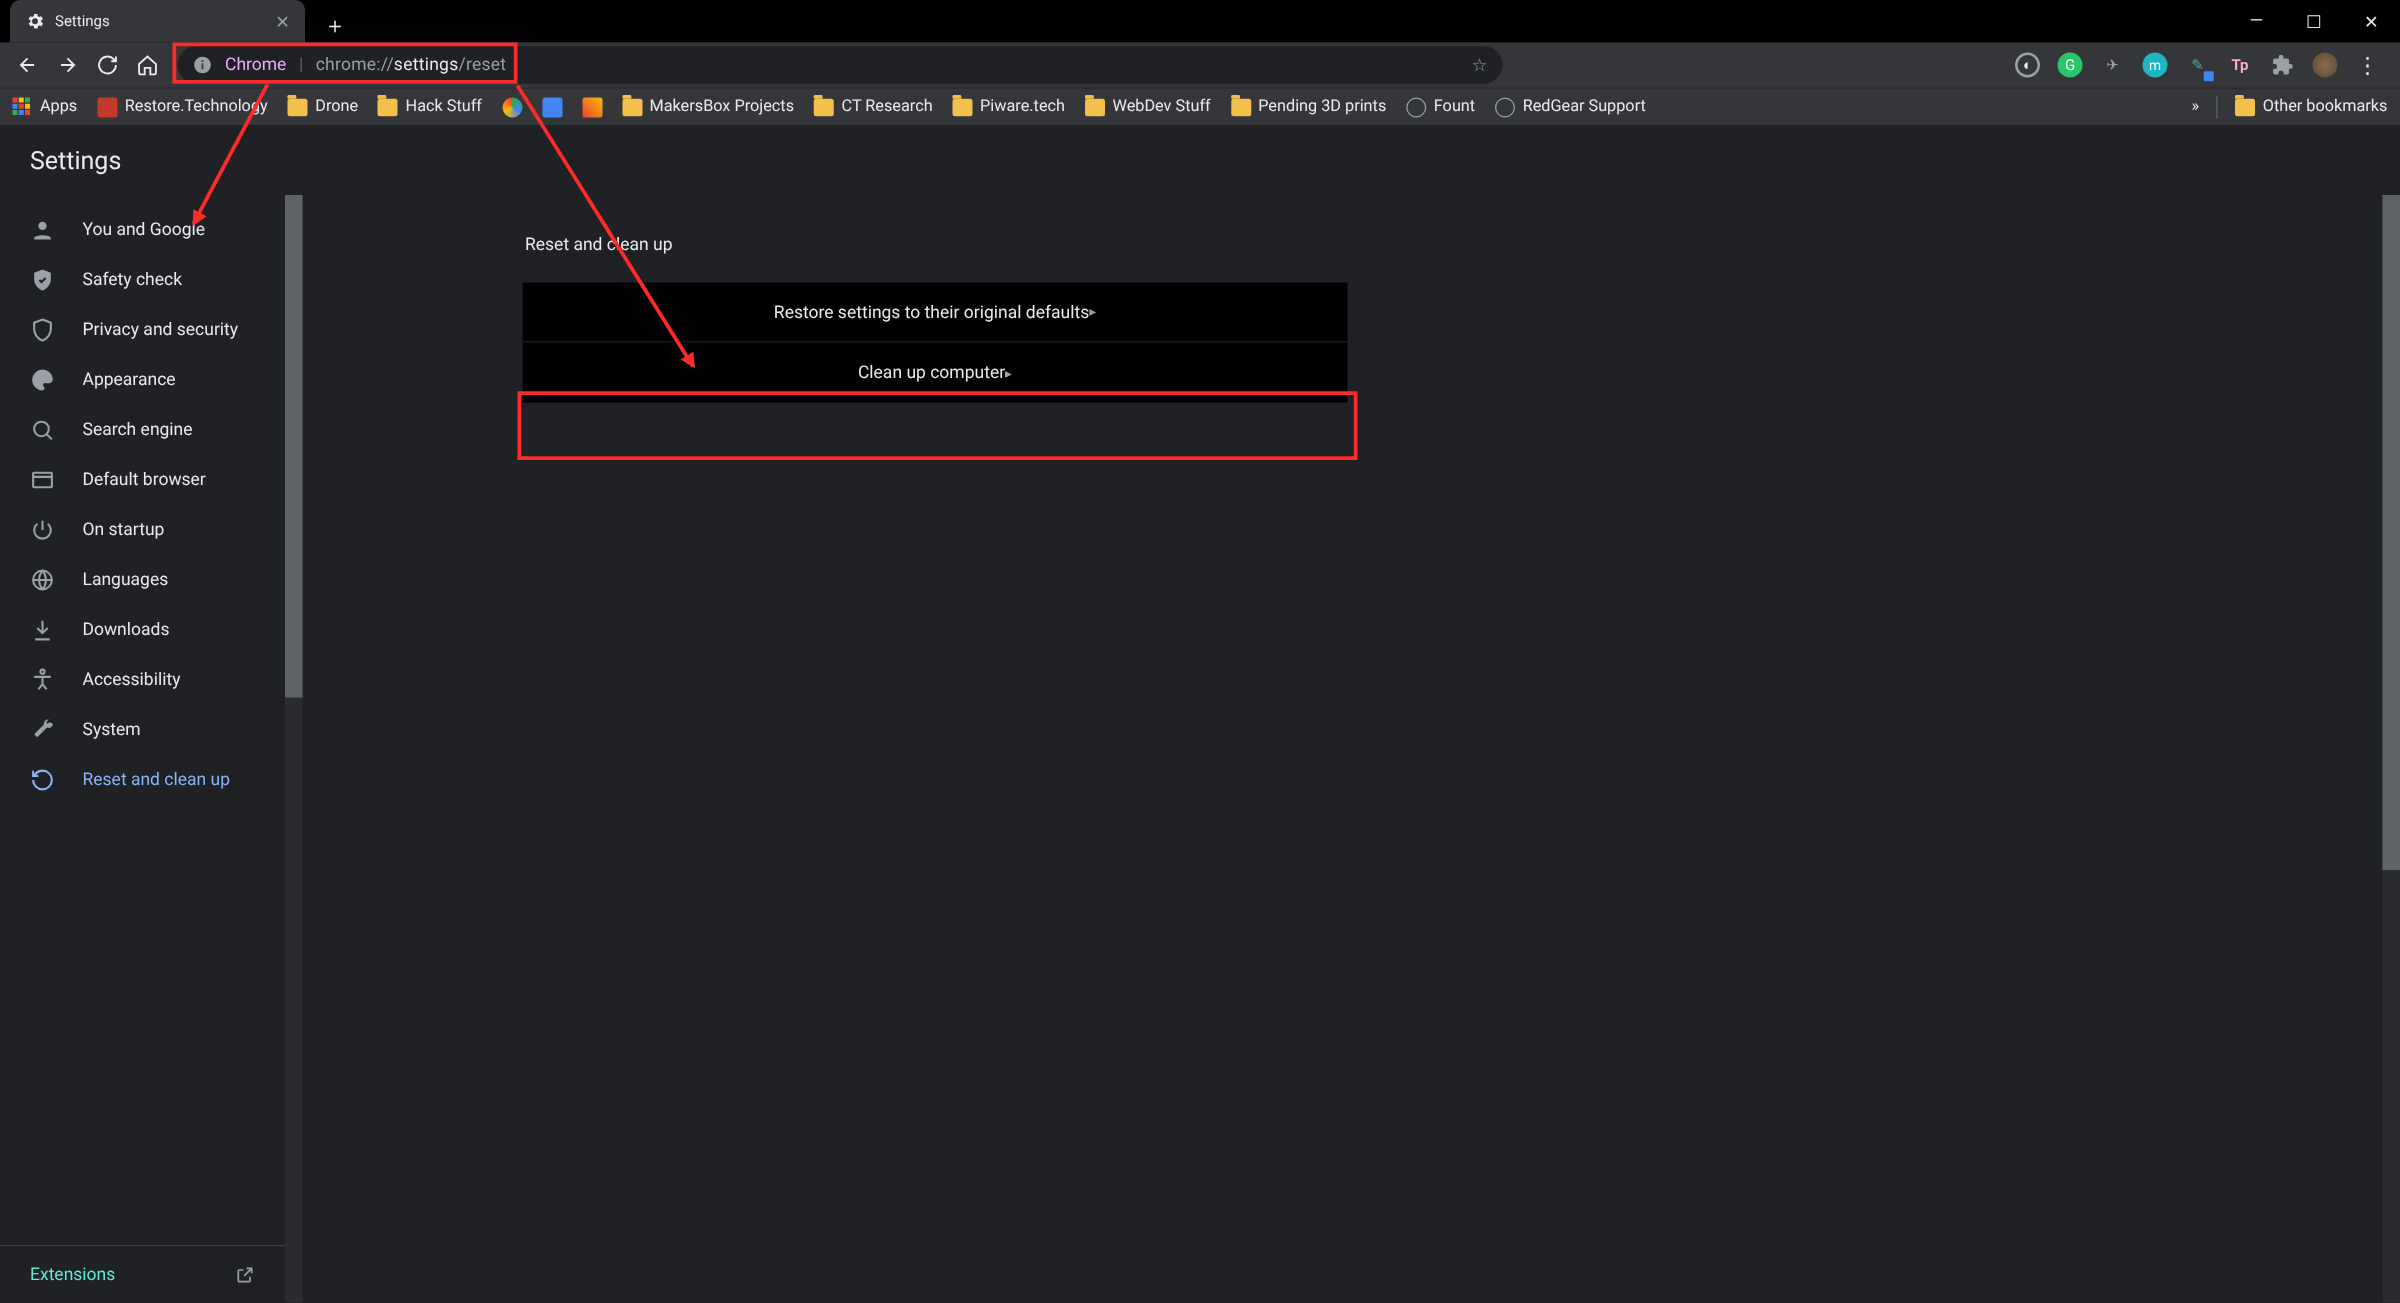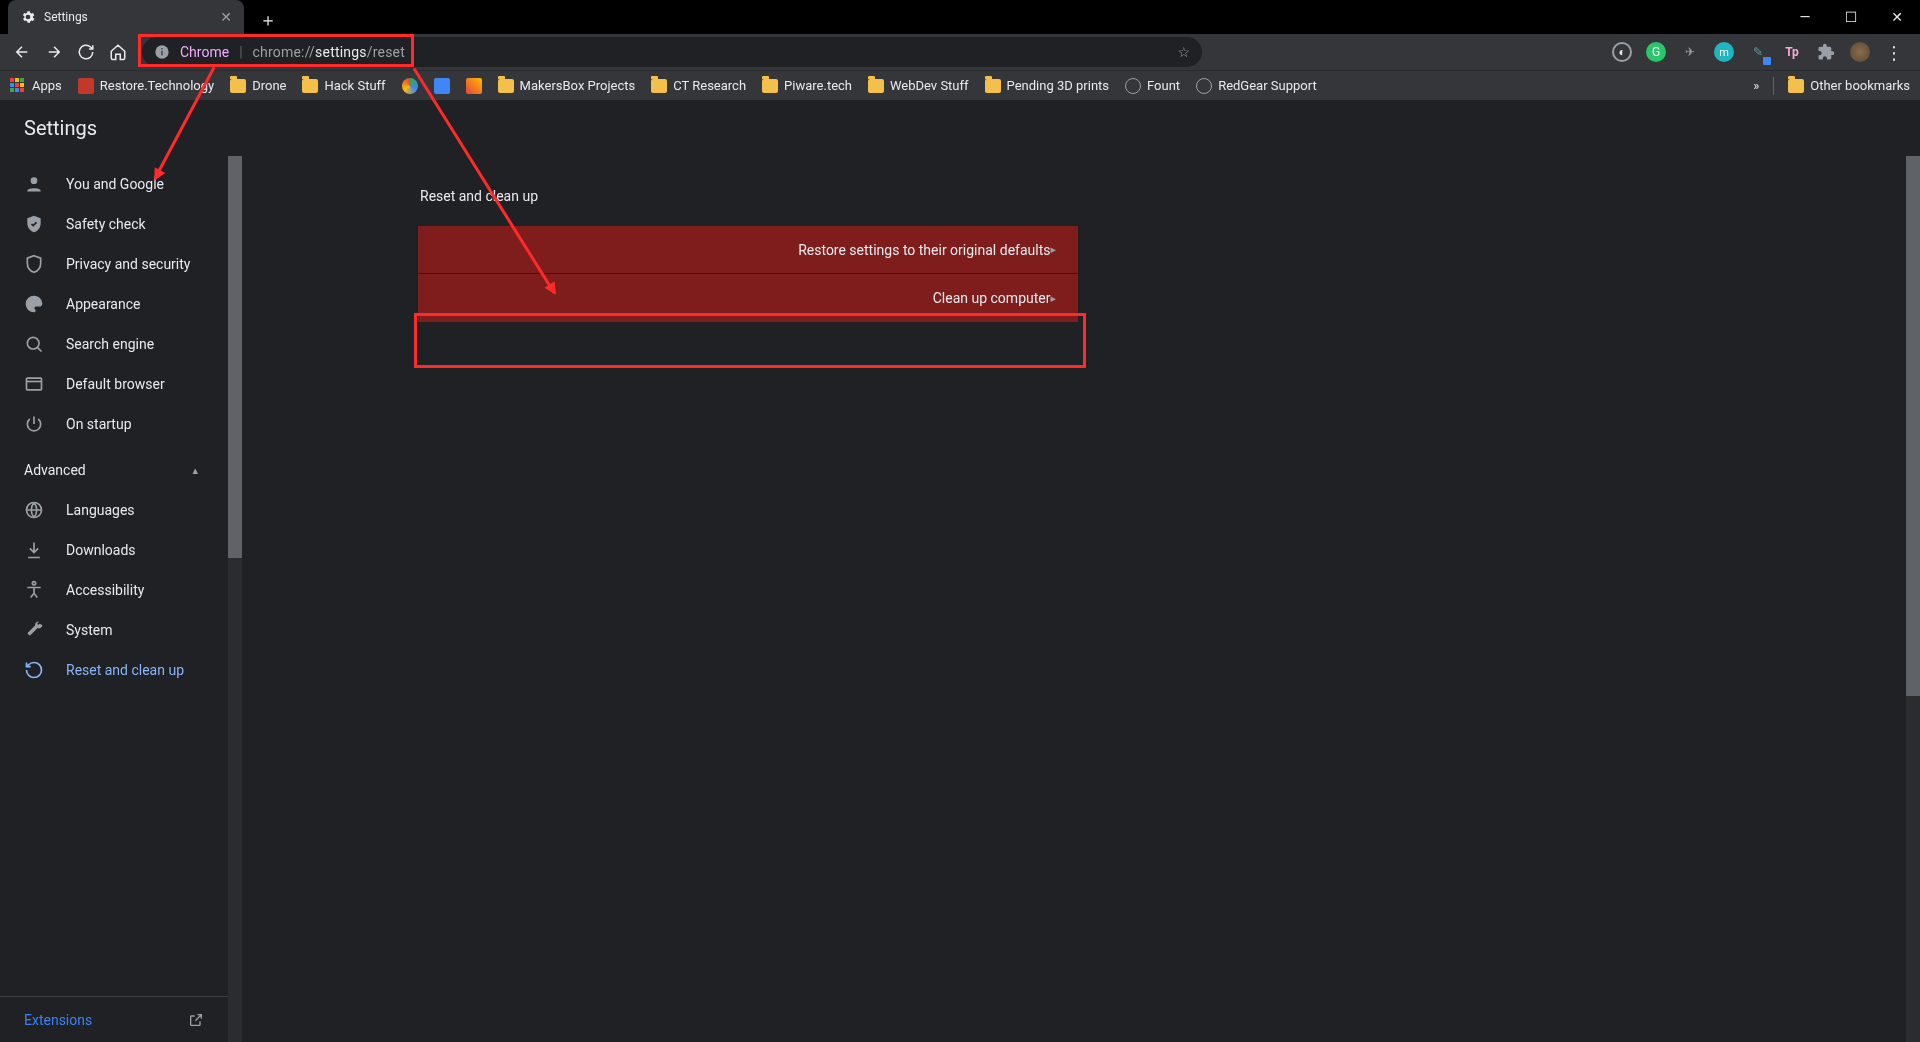--- a/index.html
+++ b/index.html
@@ -52,28 +52,28 @@
 
   .sidebar { width:242px; height:100%; padding-top:64px; position:relative; background:#202124; }
   .sb-scroll { position:absolute; right:0; top:56px; width:14px; bottom:0; background:#2b2c2f; }
   .sb-thumb { position:absolute; right:0; top:56px; width:14px; height:402px; background:#5f6368; }
   .sb-item { height:40px; display:flex; align-items:center; padding-left:24px; gap:22px; font-size:14px; color:#e8eaed; cursor:pointer; }
   .sb-item.active { color:#8ab4f8; }
   .sb-item .ico { width:20px; height:20px; display:flex; align-items:center; justify-content:center; color:#9aa0a6; }
   .sb-item.active .ico { color:#8ab4f8; }
   .sb-section { height:40px; display:flex; align-items:center; padding:0 24px; font-size:14px; color:#e8eaed; cursor:pointer; justify-content:space-between; margin-top:6px; }
   .sb-section .chev { font-size:11px; color:#9aa0a6; padding-right:20px; }
-  .sb-footer { position:absolute; bottom:0; left:0; right:14px; border-top:1px solid #3c4043; height:46px; display:flex; align-items:center; padding:0 24px; font-size:14px; color:#3b82f6; justify-content:space-between; cursor:pointer; }
+  .sb-footer { position:absolute; bottom:0; left:0; right:14px; border-top:1px solid #3c4043; height:46px; display:flex; align-items:center; padding:0 24px; font-size:14px; color:#5eead4; justify-content:space-between; cursor:pointer; }
 
   .main { flex:1; padding:88px 0 0 176px; position:relative; }
   .main-scroll { position:absolute; right:0; top:56px; width:14px; bottom:0; background:#2b2c2f; }
   .main-thumb { position:absolute; right:0; top:56px; width:14px; height:540px; background:#5f6368; }
   .section-title { font-size:14px; color:#e8eaed; margin-bottom:22px; padding-left:2px; }
   .card { width:660px; }
-  .card-row { height:48px; background:#7f1d1d; display:flex; align-items:center; justify-content:flex-end; padding:0 22px; font-size:14px; color:#e8eaed; cursor:pointer; border-bottom:1px solid #202124; }
+  .card-row { height:48px; background:#000000; display:flex; align-items:center; justify-content:center; padding:0 22px; font-size:14px; color:#e8eaed; cursor:pointer; border-bottom:1px solid #202124; }
   .card-row:last-child { border-bottom:none; }
   .card-row .arrow { color:#9aa0a6; font-size:11px; }
 
   
   .anno-box { position:absolute; border:3px solid #ff2a2a; pointer-events:none; z-index:50; }
   .anno-line { position:absolute; background:#ff2a2a; height:3px; transform-origin:left center; z-index:49; pointer-events:none; }
   .anno-line::after { content:""; position:absolute; right:-2px; top:-5px; border-left:12px solid #ff2a2a; border-top:6px solid transparent; border-bottom:6px solid transparent; }
 
   svg { display:block; }
 </style>
@@ -294,24 +294,20 @@
     <div class="sb-item">
         <span class="ico">
           <svg width="20" height="20" viewBox="0 0 24 24" fill="none" stroke="#9aa0a6" stroke-width="2">
             <path d="M12 3v9"></path>
             <path d="M7 6a8 8 0 1010 0"></path>
           </svg>
         </span>
         <span>On startup</span>
       </div>
 
-    <div class="sb-section">
-      <span>Advanced</span>
-      <span class="chev">▴</span>
-    </div>
 
     <div class="sb-item">
         <span class="ico">
           <svg width="20" height="20" viewBox="0 0 24 24" fill="none" stroke="#9aa0a6" stroke-width="2">
             <circle cx="12" cy="12" r="9"></circle>
             <path d="M3 12h18M12 3a14 14 0 010 18M12 3a14 14 0 000 18"></path>
           </svg>
         </span>
         <span>Languages</span>
       </div>

